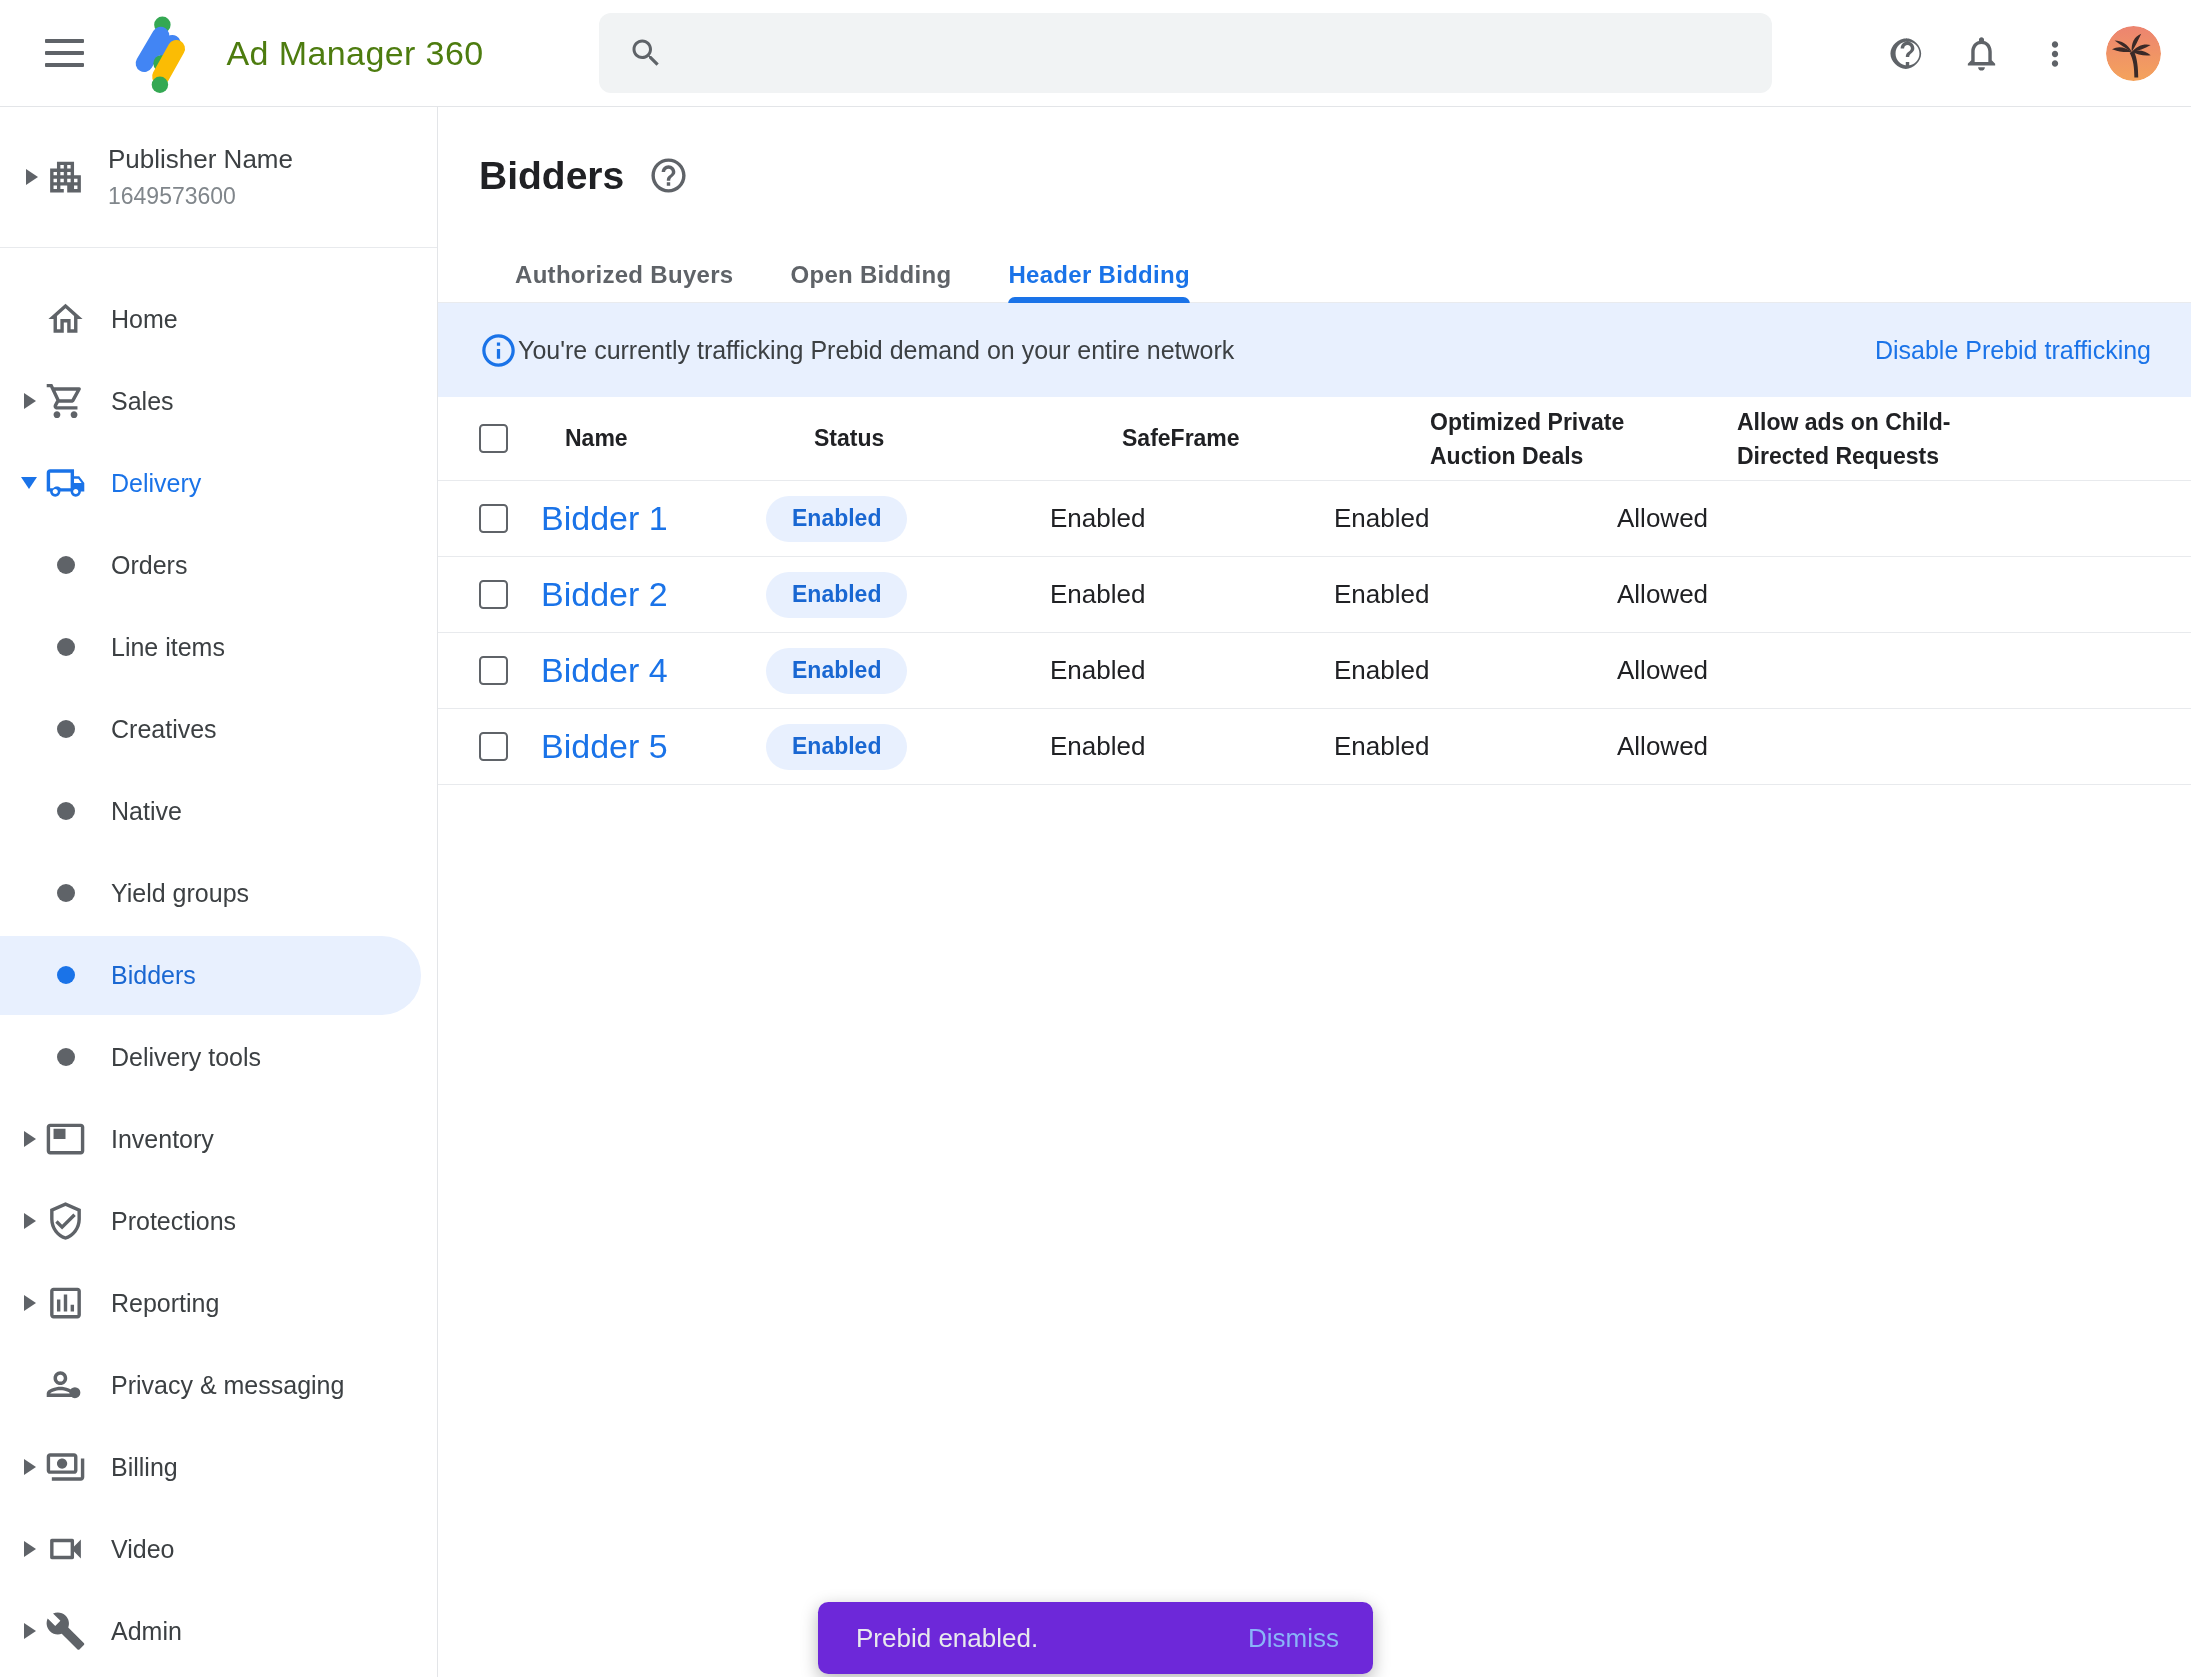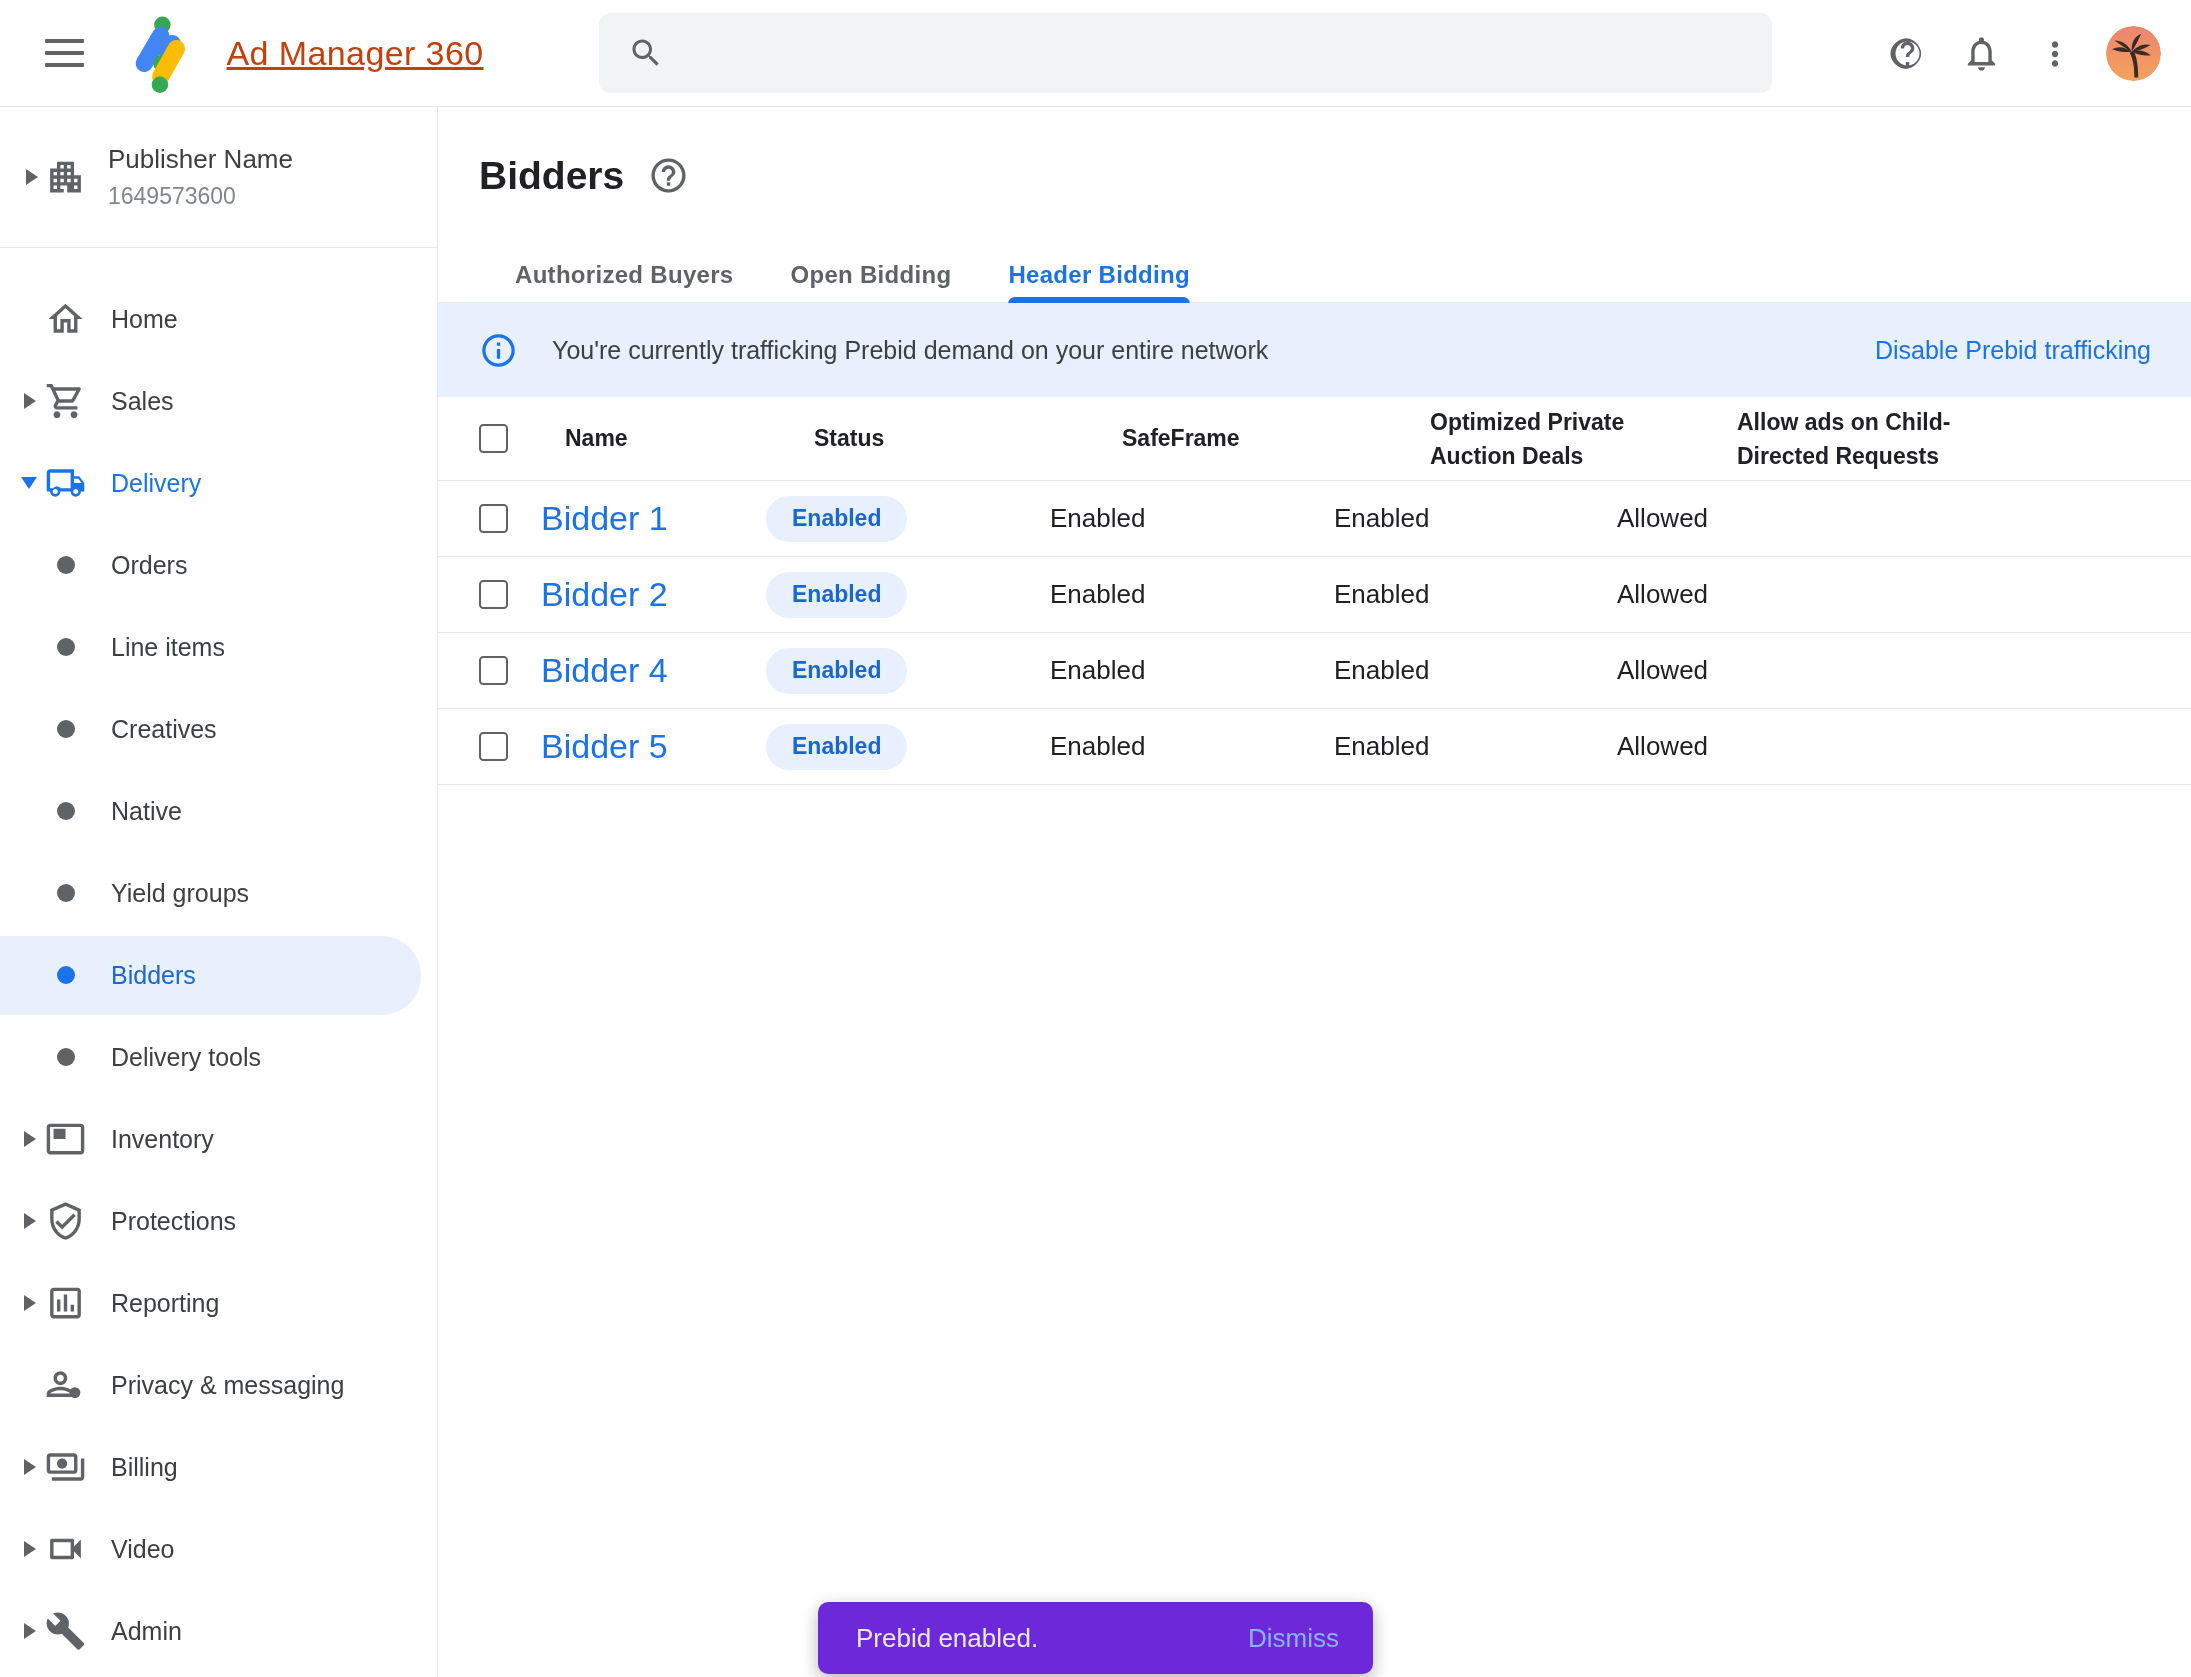--- a/index.html
+++ b/index.html
@@ -13,21 +13,21 @@
   
   .topbar {
     position:absolute; left:0; top:0; width:2192px; height:107px;
     background:#fff; border-bottom:1.7px solid #e3e5e8; z-index:30;
     display:flex; align-items:center;
   }
   .hamburger { position:absolute; left:45px; top:39px; width:39px; height:28px;
     display:flex; flex-direction:column; justify-content:space-between; cursor:pointer; }
   .hamburger span { display:block; height:4.3px; background:#5f6368; border-radius:0.9px; }
   .brand { position:absolute; left:127px; top:0; height:107px; display:flex; align-items:center; gap:20.5px; }
-  .brand-title { font-size:34px; color:#c2410c; letter-spacing:0.4px; white-space:nowrap;text-decoration:underline; }
+  .brand-title { font-size:34px; color:#4d7c0f; letter-spacing:0.4px; white-space:nowrap; }
   .searchbar {
     position:absolute; left:599px; top:13px; width:1173px; height:80px;
     background:#f1f3f4; border-radius:12px; display:flex; align-items:center; padding:0 29px;
   }
   .searchbar input {
     flex:1; border:none; outline:none; background:transparent;
     font-size:26px; color:#202124; margin-left:24px; font-family:inherit;
   }
   .topbar-actions { position:absolute; right:0; top:0; height:107px; display:flex; align-items:center; }
   .icon-btn { width:74px; height:74px; display:flex; align-items:center; justify-content:center; cursor:pointer; border-radius:50%; }
@@ -70,21 +70,21 @@
   .title-row { position:absolute; left:41px; top:41px; height:55px; display:flex; align-items:center; gap:24px; }
   .page-title { font-size:39px; color:#202124; }
   .help-sm svg { width:41px; height:41px; fill:#5f6368; }
   .tabs { position:absolute; left:0; right:0; top:141px; height:55px; display:flex; gap:57px; padding-left:77px; border-bottom:1.7px solid #e9ebee; }
   .tab { position:relative; font-size:24px; font-weight:bold; color:#5f6368; display:flex; align-items:center; cursor:pointer; letter-spacing:0.3px; }
   .tab.active { color:#1a73e8; }
   .tab.active::after { content:""; position:absolute; left:0; right:0; bottom:-1.7px; height:6.8px; background:#1a73e8; border-radius:6.8px 6.8px 0 0; }
 
   .banner { position:absolute; left:0; right:0; top:196px; height:94px; background:#e8f0fe; display:flex; align-items:center; padding:0 41px; }
   .banner-icon svg { width:39px; height:39px; fill:#1a73e8; }
-  .banner-text { font-size:25px; color:#3c4043; margin-left:34px; }
+  .banner-text { font-size:25px; color:#3c4043; }
   .banner-action { margin-left:auto; font-size:25px; color:#1a73e8; cursor:pointer; white-space:nowrap; }
 
   .table { position:absolute; left:0; right:0; top:290px; }
   .grid { display:grid; grid-template-columns:62px 225px 284px 284px 283px 1fr; align-items:center; padding-left:41px; }
   .t-head { height:84px; border-bottom:1.7px solid #e8eaed; font-weight:bold; font-size:23px; color:#202124;gap:24px; }
   .t-head .wrapcol { max-width:244px; line-height:34px; }
   .t-row { height:76px; border-bottom:1.7px solid #e8eaed; font-size:26px; color:#202124; }
   .cb { width:29px; height:29px; border:2.6px solid #5f6368; border-radius:4.3px; background:#fff; cursor:pointer; }
   .row-link { color:#1a73e8; text-decoration:none; cursor:pointer; font-size:34px; }
   .chip {

